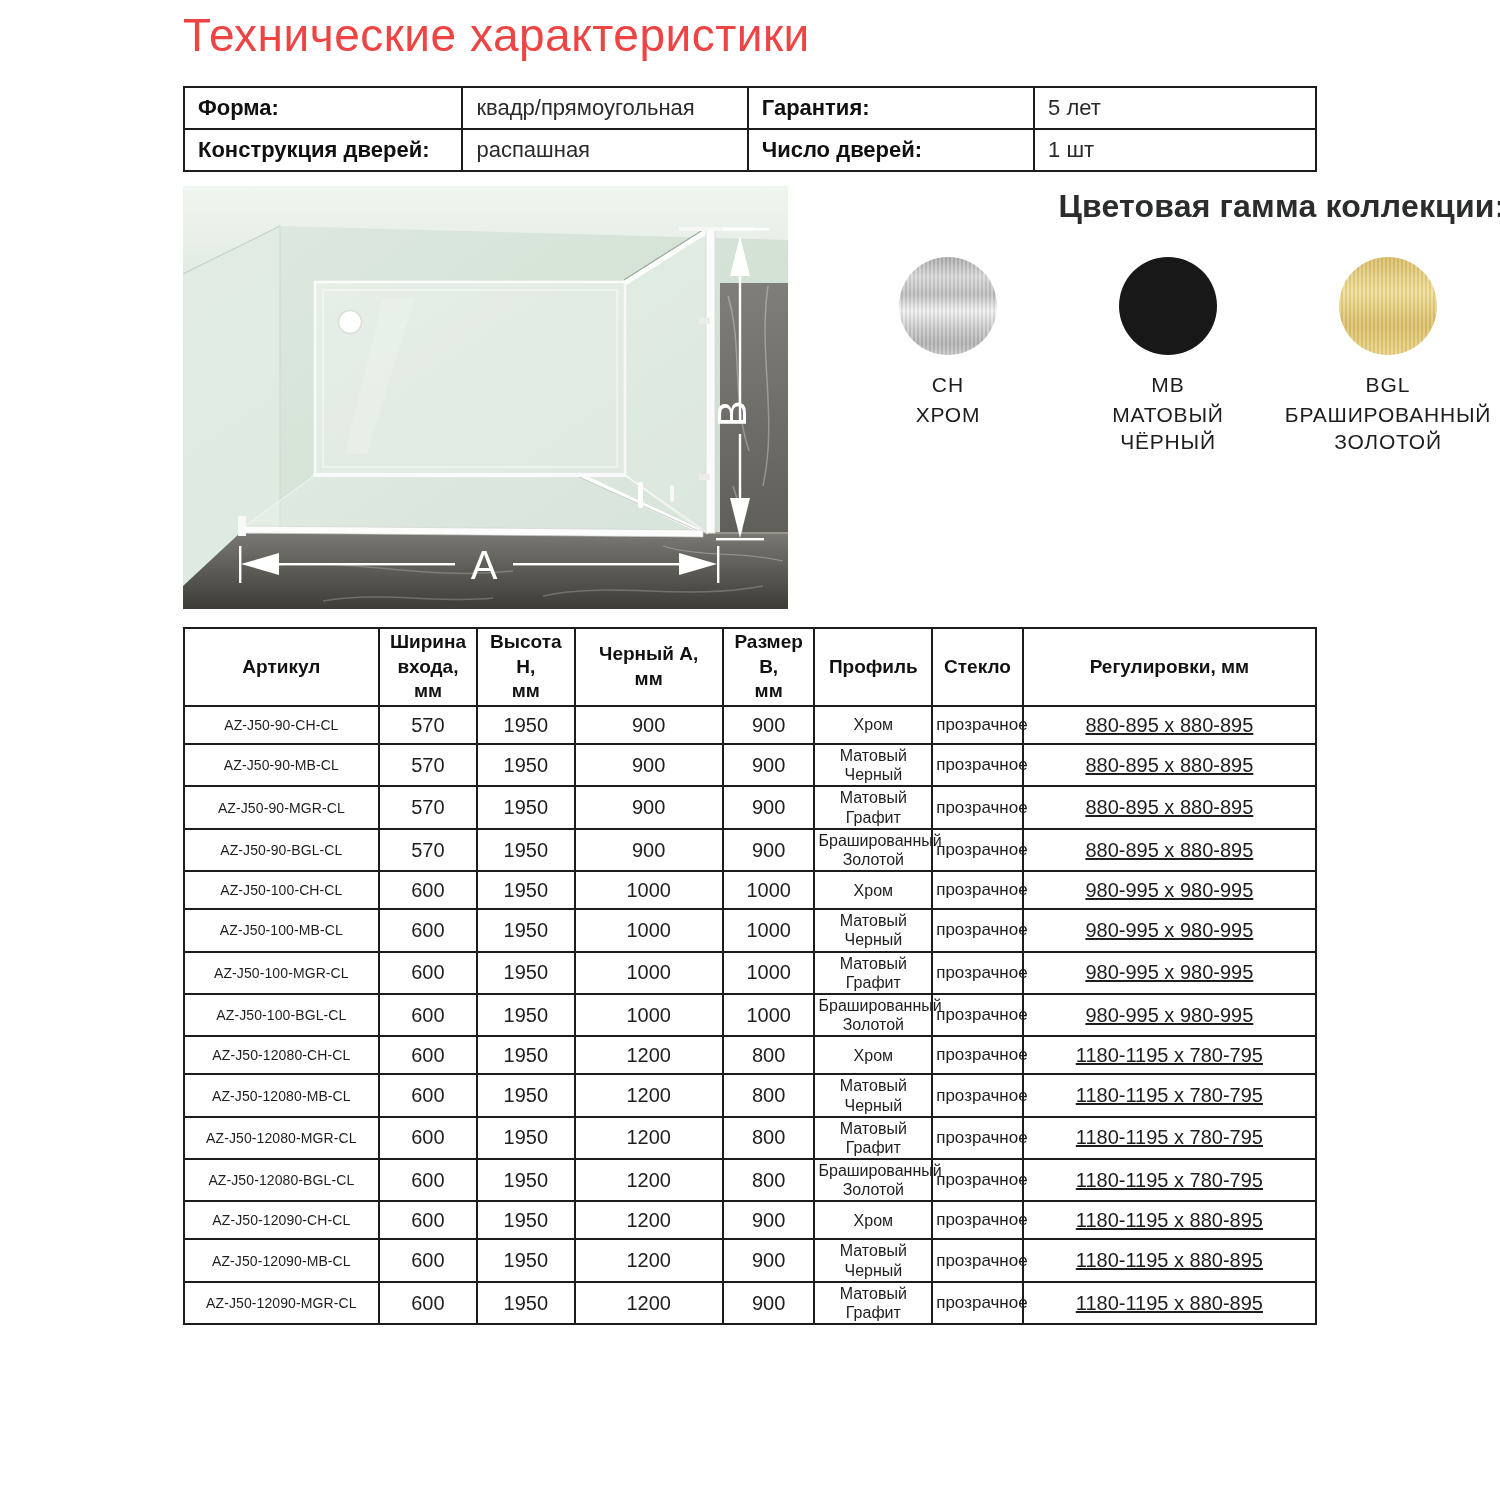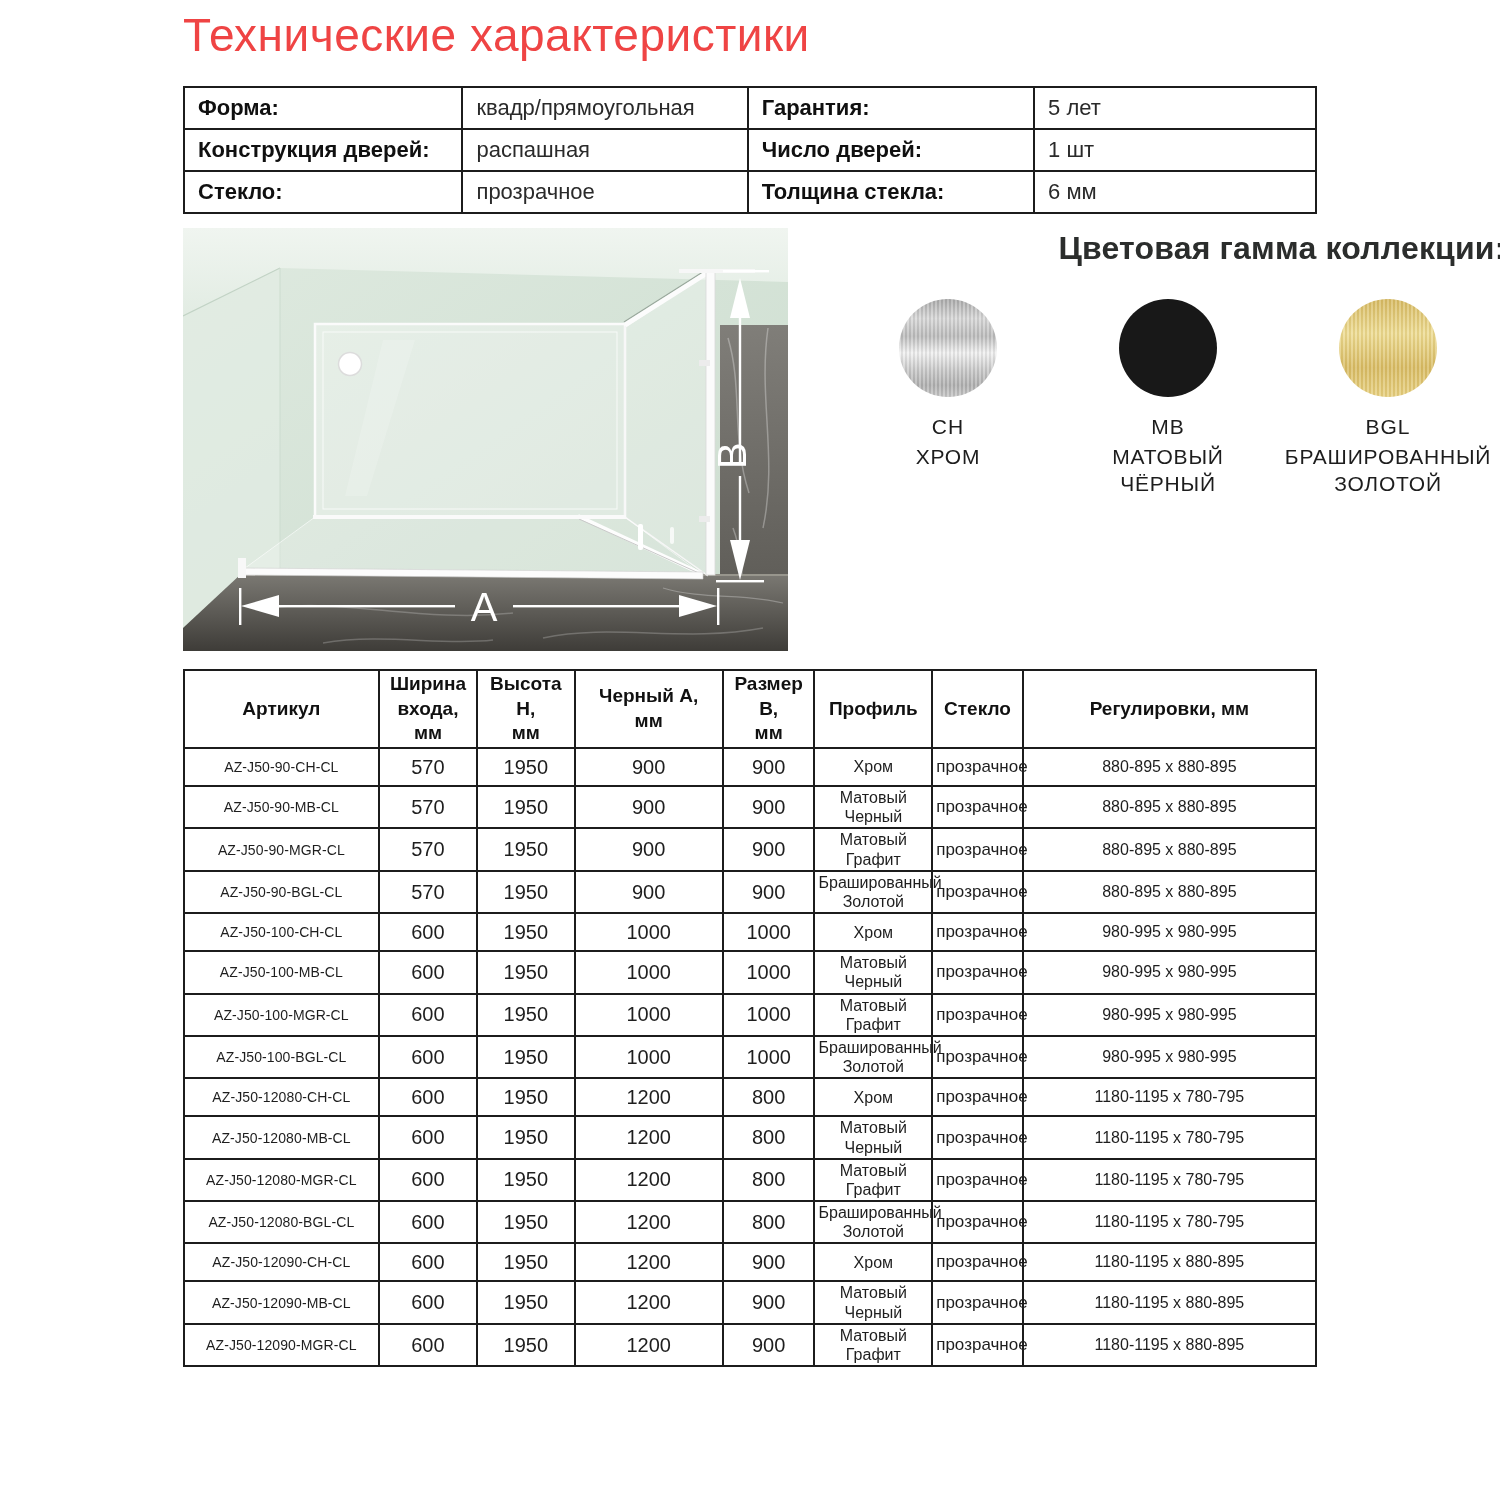--- a/index.html
+++ b/index.html
@@ -73,21 +73,21 @@
   table.main-table th, table.main-table td {
     border:2px solid #1c1c1c;
     vertical-align:middle; white-space:pre-line;
     padding:1px 3px;
   }
   table.main-table th { font-size:19px; font-weight:bold; height:56px; line-height:1.3; color:#111; }
   table.main-table td { font-size:20px; height:38px; color:#1e1e1e; }
   table.main-table td:nth-child(1) { font-size:14px; letter-spacing:0.1px; }
   table.main-table td:nth-child(6) { font-size:16px; line-height:1.2; }
   table.main-table td:nth-child(7) { font-size:17px; }
-  table.main-table td:nth-child(8) { font-size:16px; }
+  table.main-table td:nth-child(8) { font-size:20px;text-decoration:underline; }
 </style>
 </head>
 <body>
 
 <div class="content">
 
   <h1 class="title">Технические характеристики</h1>
 
   <table class="spec-table">
     <colgroup>
@@ -101,26 +101,20 @@
         <td class="lbl">Форма:</td>
         <td class="val">квадр/прямоугольная</td>
         <td class="lbl">Гарантия:</td>
         <td class="val">5 лет</td>
       </tr>
       <tr>
         <td class="lbl">Конструкция дверей:</td>
         <td class="val">распашная</td>
         <td class="lbl">Число дверей:</td>
         <td class="val">1 шт</td>
-      </tr>
-      <tr>
-        <td class="lbl">Стекло:</td>
-        <td class="val">прозрачное</td>
-        <td class="lbl">Толщина стекла:</td>
-        <td class="val">6 мм</td>
       </tr>
     </tbody>
   </table>
 
   <div class="middle">
     <div class="photo">
       <svg width="605" height="423" viewBox="0 0 605 423" xmlns="http://www.w3.org/2000/svg">
         <defs>
           <linearGradient id="wallG" x1="0" y1="0" x2="1" y2="1">
             <stop offset="0" stop-color="#dfeae0"></stop>

